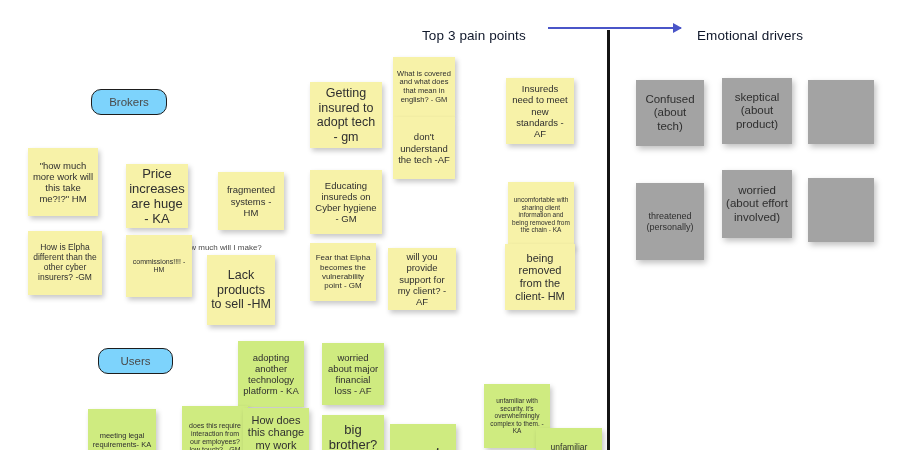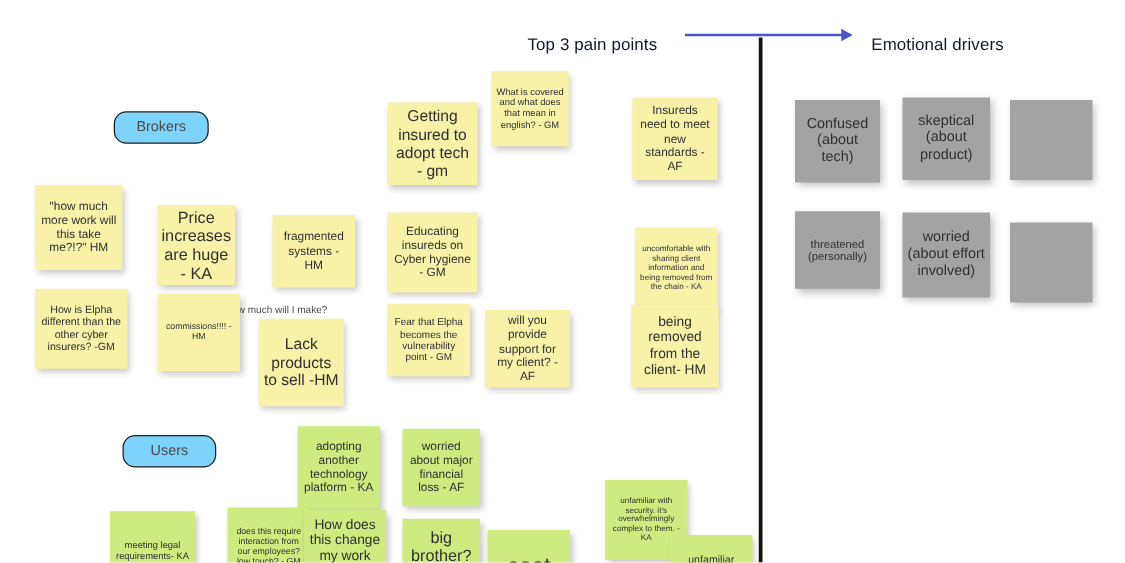--- a/index.html
+++ b/index.html
@@ -100,30 +100,31 @@
     <div class="pill" style="left: 98px; top: 348px; width: 75px; height: 26px;">Users</div>
     <div class="free-text" style="left: 180px; top: 243px; font-size: 8px;">How much will I make?</div>
     <div class="note yellow" style="left: 28px; top: 148px; width: 70px; height: 68px; font-size: 9.5px;">"how much more work will this take me?!?" HM</div>
     <div class="note yellow" style="left: 126px; top: 164px; width: 62px; height: 64px; font-size: 13px;">Price increases are huge - KA</div>
     <div class="note yellow" style="left: 218px; top: 172px; width: 66px; height: 58px; font-size: 9.5px;">fragmented systems - HM</div>
     <div class="note yellow" style="left: 28px; top: 231px; width: 74px; height: 64px; font-size: 8.5px;">How is Elpha different than the other cyber insurers? -GM</div>
     <div class="note yellow" style="left: 126px; top: 235px; width: 66px; height: 62px; font-size: 7px;">commissions!!!! - HM</div>
     <div class="note yellow" style="left: 207px; top: 255px; width: 68px; height: 70px; font-size: 12.5px;">Lack products to sell -HM</div>
     <div class="note yellow" style="left: 310px; top: 82px; width: 72px; height: 66px; font-size: 12.5px;">Getting insured to adopt tech - gm</div>
     <div class="note yellow" style="left: 393px; top: 57px; width: 62px; height: 60px; font-size: 7.5px;">What is covered and what does that mean in english? - GM</div>
+    <div class="note yellow" style="left: 393px; top: 117px; width: 62px; height: 62px; font-size: 9.5px;">don't understand the tech -AF</div>
     <div class="note yellow" style="left: 310px; top: 170px; width: 72px; height: 64px; font-size: 9.5px;">Educating insureds on Cyber hygiene - GM</div>
     <div class="note yellow" style="left: 310px; top: 243px; width: 66px; height: 58px; font-size: 8px;">Fear that Elpha becomes the vulnerability point - GM</div>
     <div class="note yellow" style="left: 388px; top: 248px; width: 68px; height: 62px; font-size: 9.5px;">will you provide support for my client? - AF</div>
     <div class="note yellow" style="left: 494px; top: 78px; width: 68px; height: 66px; font-size: 9.5px; margin-left: 12px;">Insureds need to meet new standards - AF</div>
     <div class="note yellow" style="left: 508px; top: 182px; width: 66px; height: 66px; font-size: 6.5px;">uncomfortable with sharing client information and being removed from the chain - KA</div>
     <div class="note yellow" style="left: 505px; top: 244px; width: 70px; height: 66px; font-size: 11px;">being removed from the client- HM</div>
     <div class="note blue" style="left: 636px; top: 80px; width: 68px; height: 66px; font-size: 11.5px;">Confused (about tech)</div>
     <div class="note blue" style="left: 722px; top: 78px; width: 70px; height: 66px; font-size: 11.5px;">skeptical (about product)</div>
     <div class="note blue" style="left: 808px; top: 80px; width: 66px; height: 64px; font-size: 11.5px;"></div>
-    <div class="note blue" style="left: 636px; top: 169px; width: 68px; height: 62px; font-size: 9px;">threatened (personally)</div>
+    <div class="note blue" style="left: 636px; top: 183px; width: 68px; height: 77px; font-size: 9px;">threatened (personally)</div>
     <div class="note blue" style="left: 722px; top: 170px; width: 70px; height: 68px; font-size: 11.5px;">worried (about effort involved)</div>
     <div class="note blue" style="left: 808px; top: 178px; width: 66px; height: 64px; font-size: 11.5px;"></div>
     <div class="note green" style="left: 322px; top: 343px; width: 62px; height: 62px; font-size: 9.5px;">worried about major financial loss - AF</div>
     <div class="note green" style="left: 238px; top: 341px; width: 66px; height: 66px; font-size: 9.5px;">adopting another technology platform - KA</div>
     <div class="note green" style="left: 88px; top: 409px; width: 68px; height: 64px; font-size: 7.5px;">meeting legal requirements- KA</div>
     <div class="note green" style="left: 182px; top: 406px; width: 66px; height: 64px; font-size: 7px;">does this require interaction from our employees? low touch? - GM</div>
     <div class="note green" style="left: 243px; top: 408px; width: 66px; height: 62px; font-size: 11px;">How does this change my work flow - gm</div>
     <div class="note green" style="left: 322px; top: 415px; width: 62px; height: 60px; font-size: 13px;">big brother? - AF</div>
     <div class="note green" style="left: 390px; top: 424px; width: 66px; height: 60px; font-size: 19px;">cost</div>
     <div class="note green" style="left: 484px; top: 384px; width: 66px; height: 64px; font-size: 6.5px;">unfamiliar with security.  it's overwhelmingly complex to them. - KA</div>

